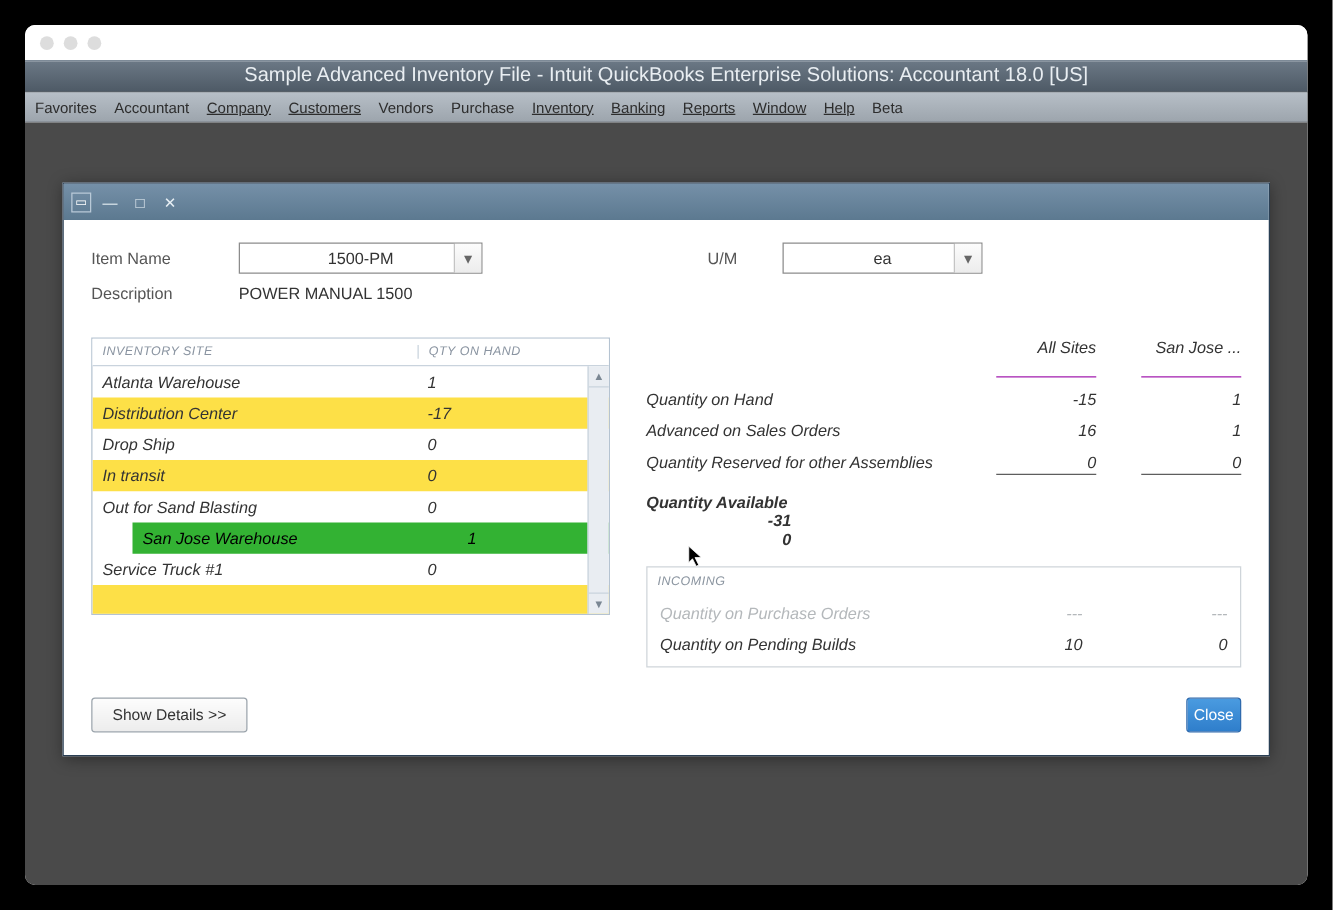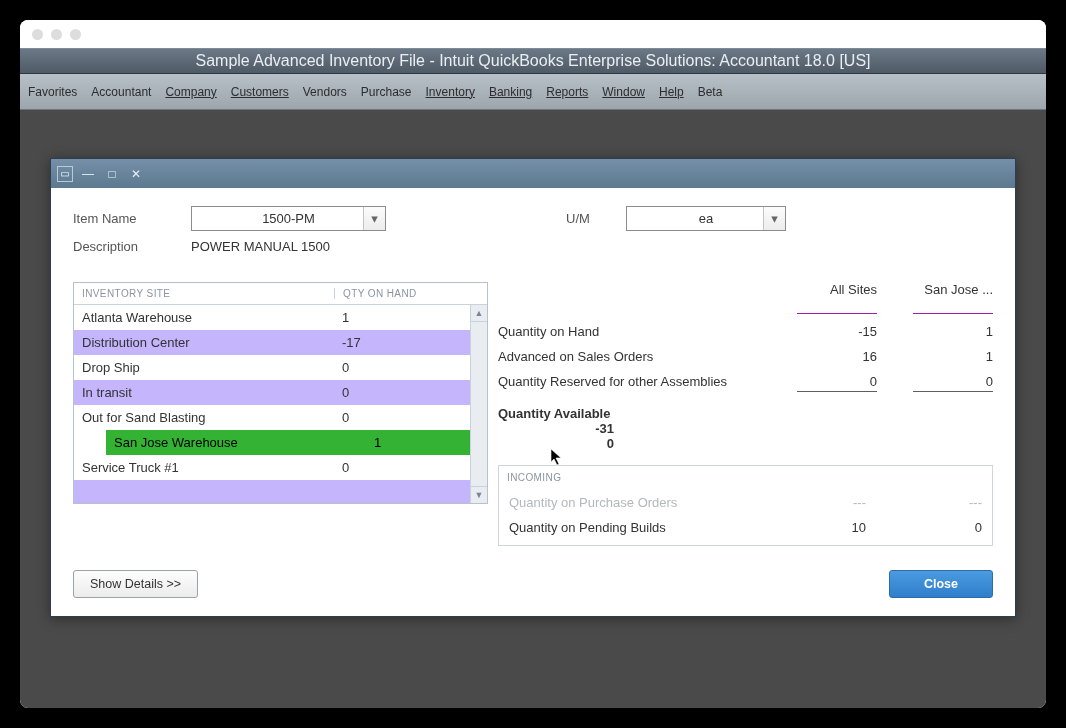--- a/index.html
+++ b/index.html
@@ -35,21 +35,21 @@
     background: linear-gradient(#6b7885, #4e5a66);
     color: #e9eef2;
     font-size: 16px;
     display: flex;
     align-items: center;
     justify-content: center;
     border-top: 1px solid #7d8a97;
     border-bottom: 1px solid #2e3842;
   }
   .menubar {
-    height: 36px;
+    height: 24px;
     background: linear-gradient(#b7bfc7, #9da5ad);
     border-bottom: 1px solid #6e7680;
     display: flex;
     align-items: center;
     padding: 0 8px;
     gap: 14px;
     font-size: 12px;
     color: #2d2d2d;
   }
   .menubar span { cursor: default; }
@@ -109,21 +109,21 @@
     right: 0; top: 0;
     width: 22px; height: 100%;
     border-left: 1px solid #c4c4c4;
     display: flex; align-items: center; justify-content: center;
     color: #666;
     background: linear-gradient(#fcfcfc, #ececec);
   }
   .combo.small { width: 160px; }
   .gap { width: 180px; }
   .descrow { display: flex; align-items: center; margin-top: 4px; margin-bottom: 28px; }
-  .content-split { display: flex; gap: 10px; }
+  .content-split { display: flex; gap: 29px; font-style: italic; }
   .left-panel { width: 415px; }
   .sitegrid {
     border: 1px solid #b5c3d1;
     height: 222px;
     display: flex;
     flex-direction: column;
     position: relative;
   }
   .sitegrid-header {
     display: flex;
@@ -132,21 +132,21 @@
     font-size: 10px;
     letter-spacing: 0.4px;
     color: #8a94a1;
     align-items: center;
     border-bottom: 1px solid #c9d3dd;
   }
   .sitegrid-header .col1 { width: 260px; padding-left: 8px; }
   .sitegrid-header .col2 { flex: 1; padding-left: 8px; border-left: 1px solid #c9d3dd; }
   .sitegrid-rows { flex: 1; overflow: hidden; }
   .siterow { display: flex; height: 25px; align-items: center; font-size: 13px; }
-  .siterow.even { background: #c4b5fd; }
+  .siterow.even { background: #fde047; }
   .siterow.selected { background: #33b233; color: #000; margin-left: 32px; }
   .siterow .c1 { width: 260px; padding-left: 8px; }
   .siterow .c2 { flex: 1; padding-left: 8px; }
   .scrollbar {
     position: absolute;
     right: 0; top: 22px; bottom: 0;
     width: 17px;
     background: #e9edf2;
     border-left: 1px solid #c9d3dd;
     display: flex;
@@ -165,22 +165,22 @@
     border-radius: 3px;
     background: linear-gradient(#fdfdfd, #ececec);
     font-size: 12.5px;
     color: #333;
     cursor: pointer;
   }
   .btn.primary {
     background: linear-gradient(#4a9be0, #2f7ecb);
     border-color: #2f6aad;
     color: #fff;
-    font-weight: bold;
-    padding: 6px 34px;
+    font-weight: normal;
+    padding: 6px 5px;
   }
   .right-panel { flex: 1; }
   .sitecols {
     display: flex;
     justify-content: flex-end;
     gap: 36px;
     font-size: 13px;
     margin-bottom: 10px;
   }
   .sitecols span { width: 80px; text-align: right; border-bottom: 1px solid #a21caf; padding-bottom: 16px; }

